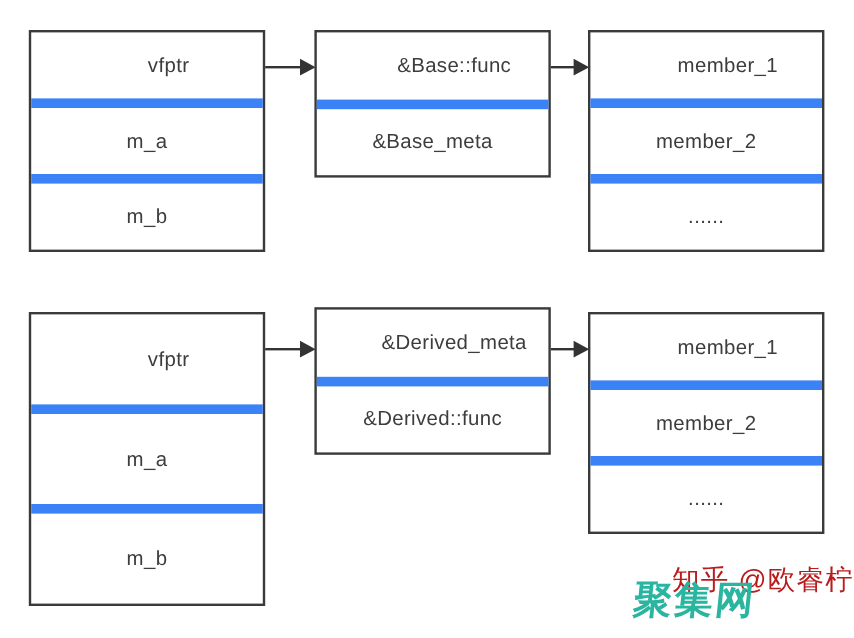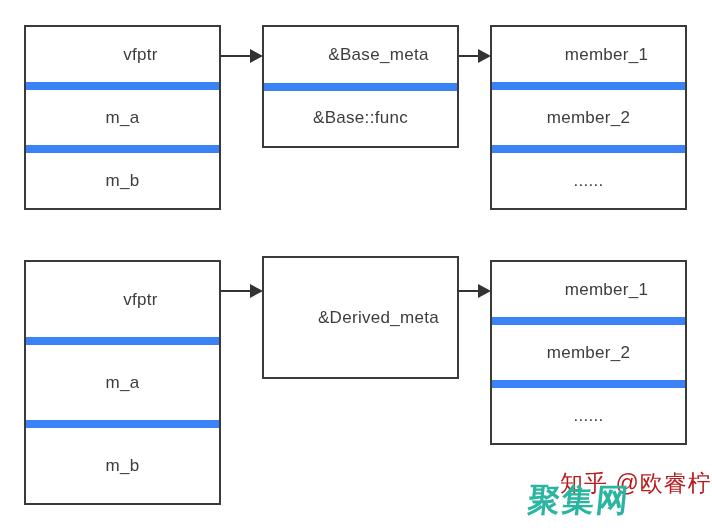--- a/index.html
+++ b/index.html
@@ -104,22 +104,22 @@
 
 <div class="canvas">
 
   <div class="mbox obj-base">
     <div class="cell">vfptr</div>
     <div class="cell">m_a</div>
     <div class="cell">m_b</div>
   </div>
 
   <div class="mbox vt-base">
+    <div class="cell">&amp;Base::func</div>
     <div class="cell">&amp;Base_meta</div>
-    <div class="cell">&amp;Base::func</div>
   </div>
 
   <div class="mbox mem-base">
     <div class="cell">member_1</div>
     <div class="cell">member_2</div>
     <div class="cell">......</div>
   </div>
 
   <div class="arrow arrow-1">
     <span class="shaft"></span>
@@ -131,20 +131,21 @@
   </div>
 
   <div class="mbox obj-deriv">
     <div class="cell">vfptr</div>
     <div class="cell">m_a</div>
     <div class="cell">m_b</div>
   </div>
 
   <div class="mbox vt-deriv">
     <div class="cell">&amp;Derived_meta</div>
+    <div class="cell">&amp;Derived::func</div>
   </div>
 
   <div class="mbox mem-deriv">
     <div class="cell">member_1</div>
     <div class="cell">member_2</div>
     <div class="cell">......</div>
   </div>
 
   <div class="arrow arrow-3">
     <span class="shaft"></span>

